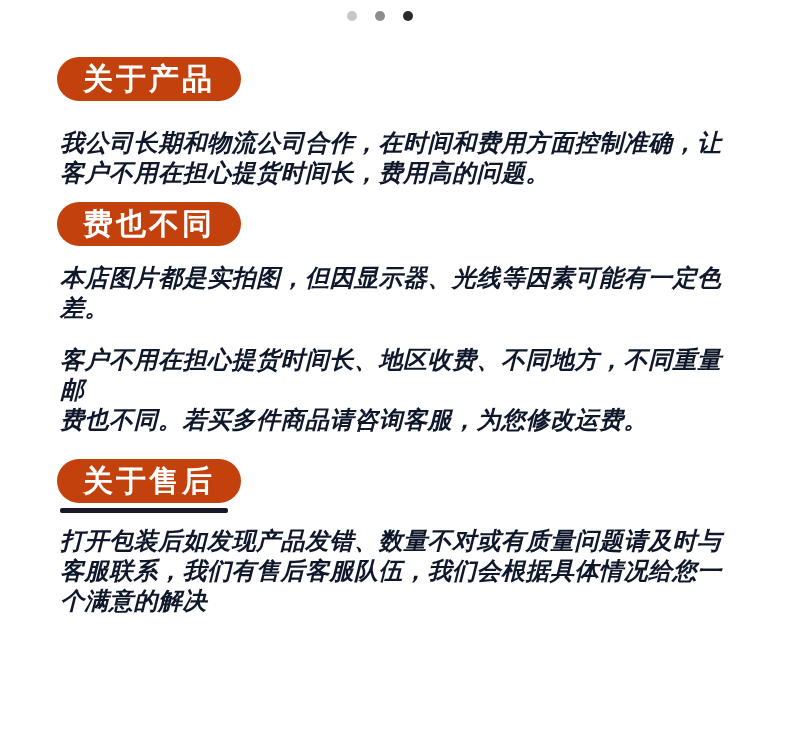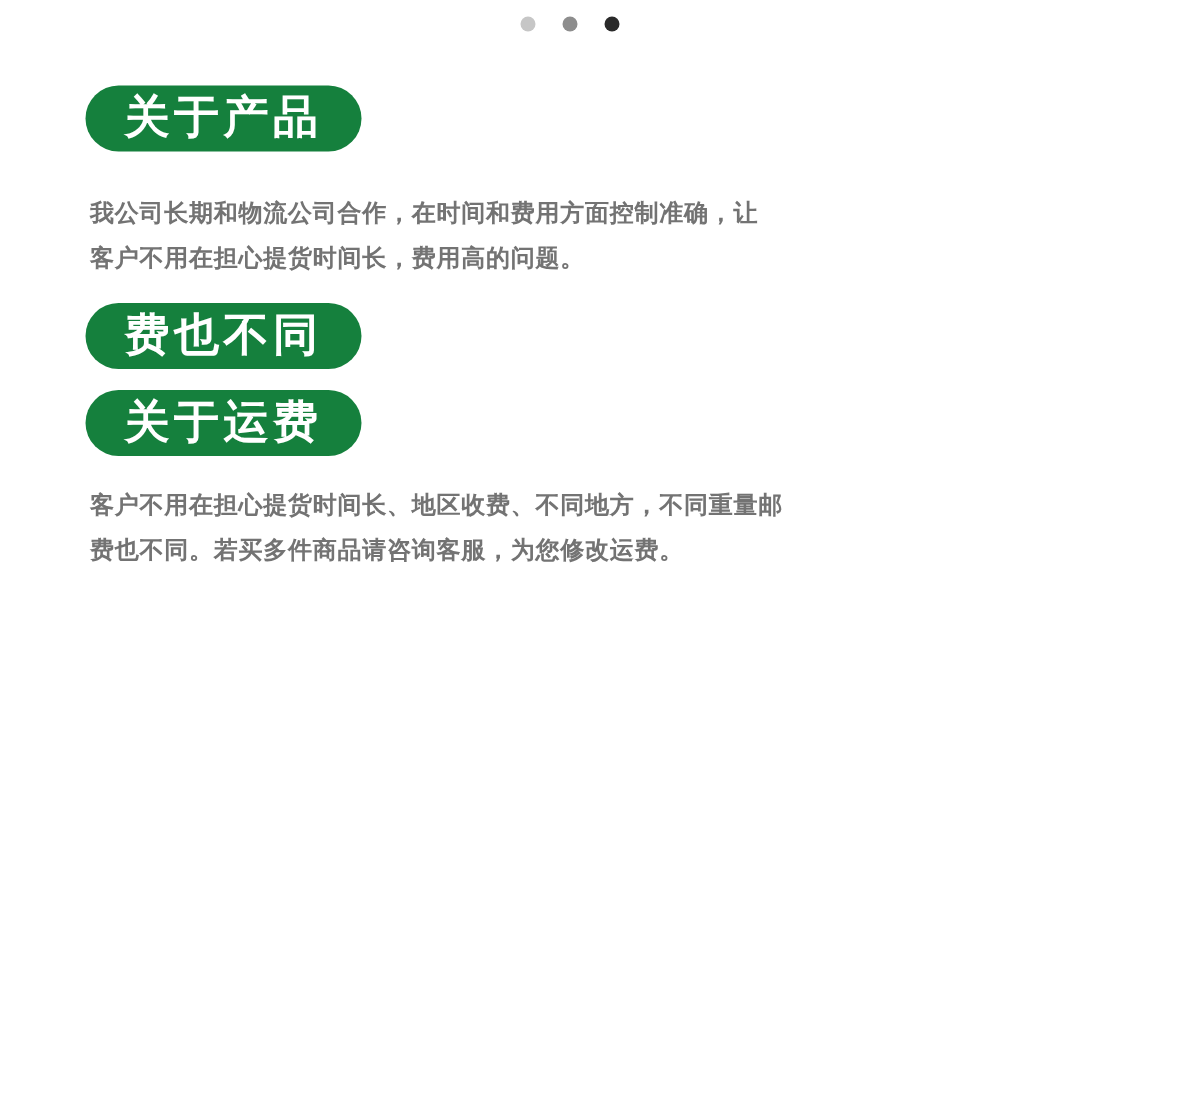--- a/index.html
+++ b/index.html
@@ -30,21 +30,21 @@
   }
   .content {
     position: absolute;
     top: 57px;
     left: 57px;
     width: 676px;
   }
   .info-section { margin-bottom: 14px; }
   .badge {
     display: inline-block;
-    background: #15803d;
+    background: #c2410c;
     color: #ffffff;
     font-size: 30px;
     font-weight: 700;
     letter-spacing: 3px;
     height: 44px;
     line-height: 44px;
     padding: 0 26px;
     border-radius: 22px;
     white-space: nowrap;
   }
@@ -52,26 +52,27 @@
     width: 168px;
     height: 5px;
     background: #181828;
     margin: 5px 0 0 3px;
     border-radius: 2px;
   }
   .body-text {
     margin-top: 24px;
     margin-bottom: 14px;
     padding-left: 3px;
-    font-size: 16px;
+    font-size: 24px;
     line-height: 30px;
     font-weight: 700;
-    color: #737373;
+    color: #0f172a;
     white-space: pre-line;
     letter-spacing: 0.5px;
+    font-style: italic;
   }
   
   .s1 .body-text { margin-top: 27px; margin-bottom: 12px; }
   .s2 .body-text { margin-top: 17px; margin-bottom: 22px; }
   .s3 .body-text { margin-top: 19px; margin-bottom: 24px; }
   .s4 .body-text { margin-top: 13px; margin-bottom: 0; }
 </style>
 </head>
 <body>
 
@@ -90,25 +91,33 @@
         <span>关于产品</span>
       </div>
       <p class="body-text">我公司长期和物流公司合作，在时间和费用方面控制准确，让
 客户不用在担心提货时间长，费用高的问题。</p>
     </section>
 
     <section class="info-section s2">
       <div class="badge">
         <span>费也不同</span>
       </div>
+      <p class="body-text">本店图片都是实拍图，但因显示器、光线等因素可能有一定色
+差。</p>
     </section>
 
     <section class="info-section s3">
-      <div class="badge">
-        <span>关于运费</span>
-      </div>
       <p class="body-text">客户不用在担心提货时间长、地区收费、不同地方，不同重量邮
 费也不同。若买多件商品请咨询客服，为您修改运费。</p>
     </section>
 
+    <section class="info-section s4">
+      <div class="badge">
+        <span>关于售后</span>
+      </div>
+      <div class="badge-shadow"></div>
+      <p class="body-text">打开包装后如发现产品发错、数量不对或有质量问题请及时与
+客服联系，我们有售后客服队伍，我们会根据具体情况给您一
+个满意的解决</p>
+    </section>
 
   </div>
 </div>
 
 </body></html>

